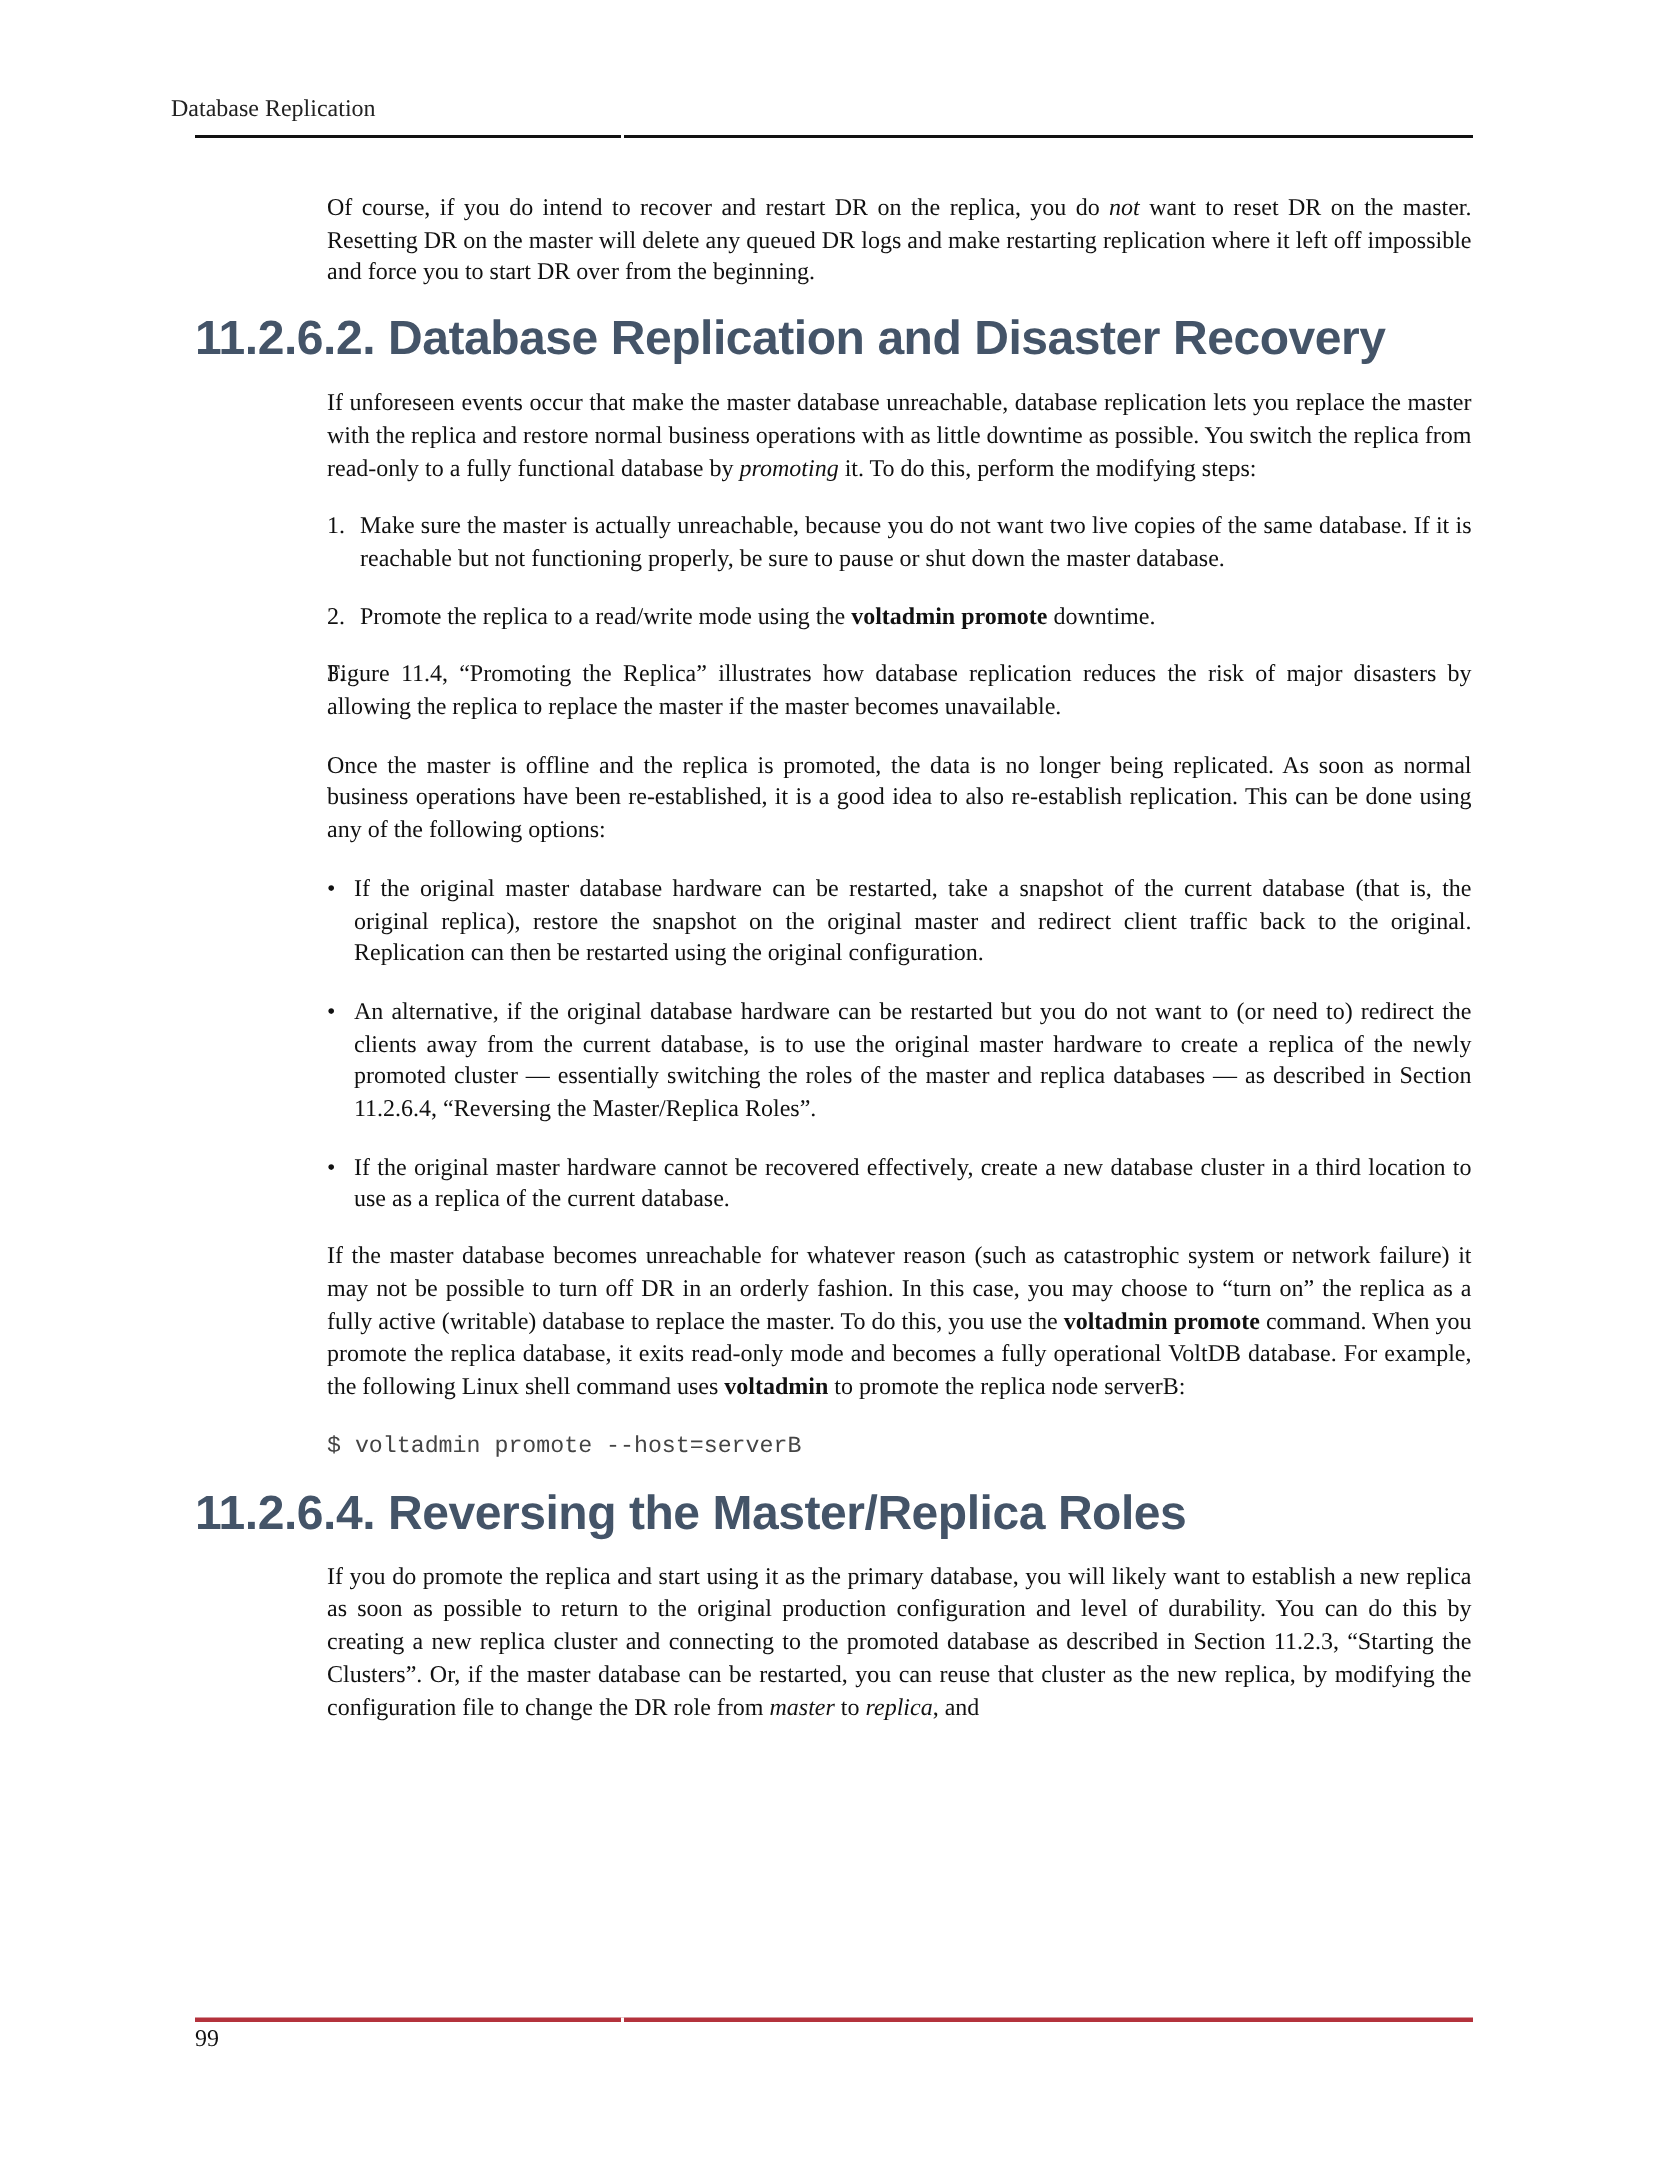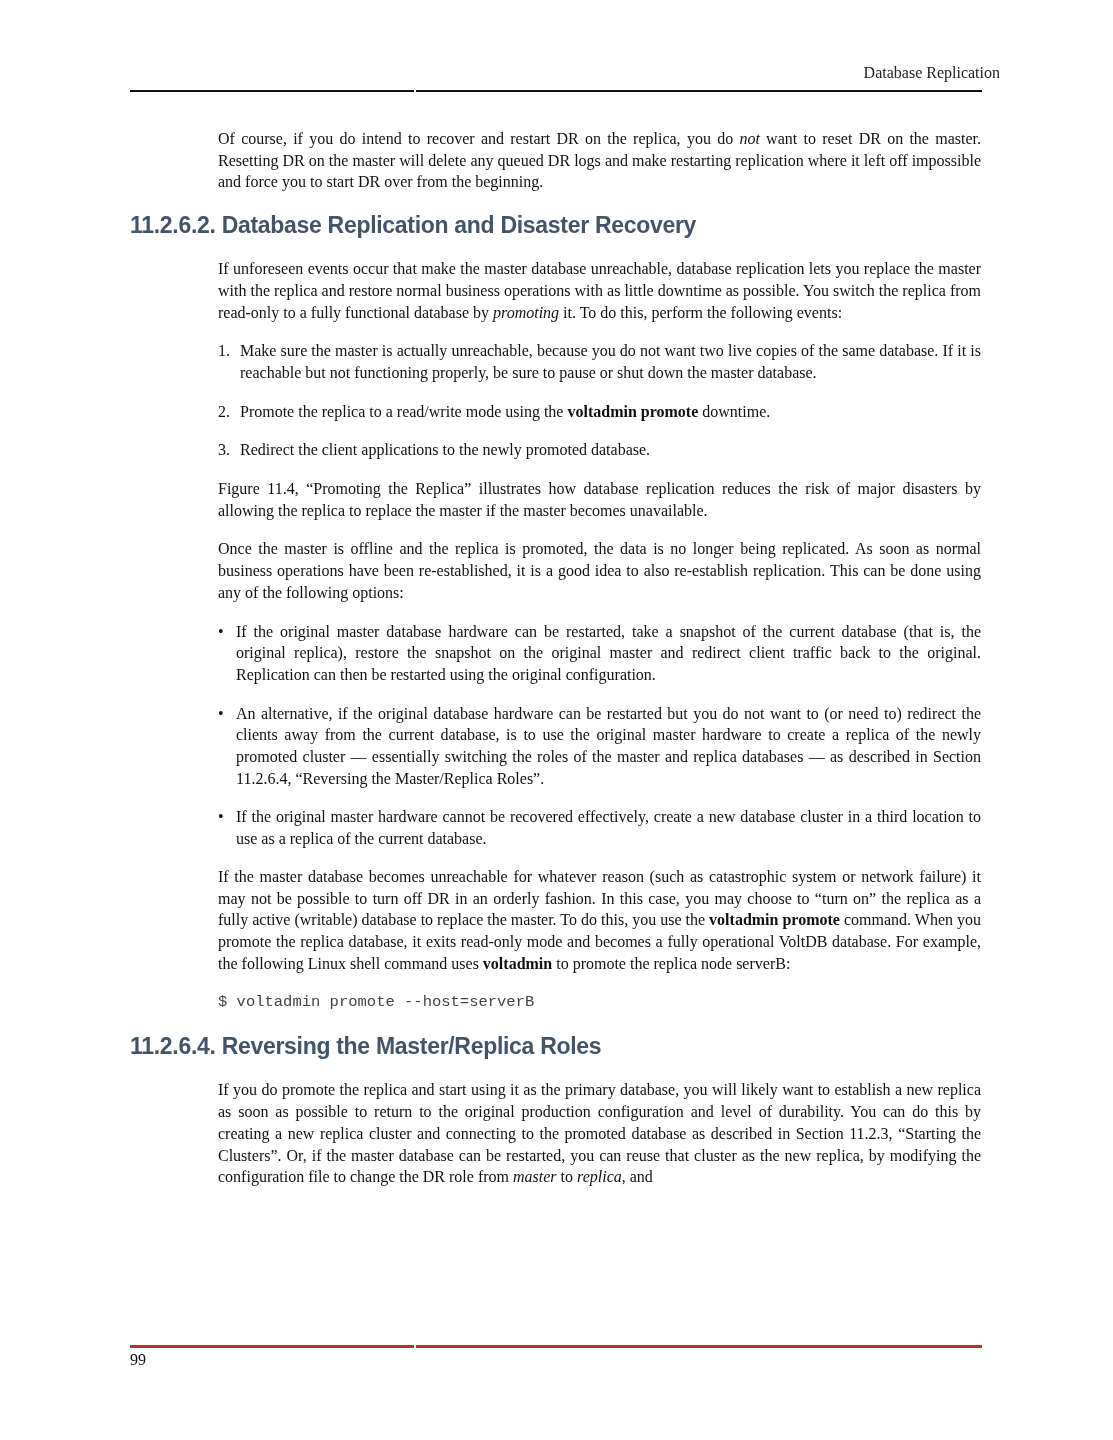--- a/index.html
+++ b/index.html
@@ -1,26 +1,26 @@
 <!DOCTYPE html>
 <html><head>
 <meta charset="utf-8">
 <style>
   html, body { margin: 0; padding: 0; background: #ffffff; }
   body { width: 1113px; height: 1440px; position: relative; overflow: hidden;
          font-family: "Liberation Serif", serif; color: #111; }
-  .header-title { position: absolute; top: 64px; left: 148px; width: 852px; text-align: right;
+  .header-title { position: absolute; top: 64px; left: 114px; width: 852px; text-align: left;
                   font-size: 16px; color: #222; }
   .header-rule { position: absolute; top: 90px; left: 130px; width: 852px; height: 2px; background: #111; }
   .header-rule .gap, .footer-rule .gap { position: absolute; left: 284px; top: 0; width: 2px; height: 100%; background: #fff; }
   .content { position: absolute; top: 128px; left: 0; width: 1113px; }
   p.body { margin: 0 0 0 218px; width: 763px; font-size: 16px; line-height: 21.7px; text-align: justify; }
   .mb { margin-bottom: 17px !important; }
   h2.sec { margin: 0 0 18px 130px; font-family: "Liberation Sans", sans-serif; font-weight: bold;
-           font-size: 23px; color: #445468; letter-spacing: -0.3px; line-height: 30px; }
+           font-size: 32px; color: #445468; letter-spacing: -0.3px; line-height: 30px; }
   ol.steps, ul.opts { margin: 0 0 0 218px; padding: 0; width: 763px; list-style: none; }
   ol.steps li, ul.opts li { position: relative; padding-left: 22px; font-size: 16px; line-height: 21.7px;
                             text-align: justify; margin-bottom: 17px; }
   ul.opts li { padding-left: 18px; }
   .marker { position: absolute; left: 0; top: 0; }
   pre.code { margin: 16px 0 18px 218px; font-family: "Liberation Mono", monospace; font-size: 15.5px;
              color: #444; line-height: 22px; }
   .footer-rule { position: absolute; top: 1345px; left: 130px; width: 852px; height: 3px; background: #b4323c; }
   .page-number { position: absolute; top: 1351px; left: 130px; width: 852px; font-size: 16px; }
   b { font-weight: bold; }
@@ -33,26 +33,26 @@
 <div class="header-rule">
     <span class="gap"></span>
   </div>
 
 <div class="content">
 
   <p class="body mb"><span>Of course, if you do intend to recover and restart DR on the replica, you do </span><i>not</i><span> want to reset DR on the master. Resetting DR on the master will delete any queued DR logs and make restarting replication where it left off impossible and force you to start DR over from the beginning.</span></p>
 
   <h2 class="sec">11.2.6.2. Database Replication and Disaster Recovery</h2>
 
-  <p class="body mb"><span>If unforeseen events occur that make the master database unreachable, database replication lets you replace the master with the replica and restore normal business operations with as little downtime as possible. You switch the replica from read-only to a fully functional database by </span><i>promoting</i><span> it. To do this, perform the following events:</span></p>
+  <p class="body mb"><span>If unforeseen events occur that make the master database unreachable, database replication lets you replace the master with the replica and restore normal business operations with as little downtime as possible. You switch the replica from read-only to a fully functional database by </span><i>promoting</i><span> it. To do this, perform the modifying steps:</span></p>
 
   <ol class="steps">
     <li><span class="marker">1.</span><span>Make sure the master is actually unreachable, because you do not want two live copies of the same database. If it is reachable but not functioning properly, be sure to pause or shut down the master database.</span></li>
     <li><span class="marker">2.</span><span>Promote the replica to a read/write mode using the </span><b>voltadmin promote</b><span> downtime.</span></li>
-    <li><span class="marker">3.</span><span>Redirect the client applications to the newly promoted database.</span></li>
+    <li><span class="marker">3.</span></li>
   </ol>
 
   <p class="body mb">Figure 11.4, “Promoting the Replica” illustrates how database replication reduces the risk of major disasters by allowing the replica to replace the master if the master becomes unavailable.</p>
   <p class="body mb">Once the master is offline and the replica is promoted, the data is no longer being replicated. As soon as normal business operations have been re-established, it is a good idea to also re-establish replication. This can be done using any of the following options:</p>
 
   <ul class="opts">
     <li><span class="marker">•</span><span>If the original master database hardware can be restarted, take a snapshot of the current database (that is, the original replica), restore the snapshot on the original master and redirect client traffic back to the original. Replication can then be restarted using the original configuration.</span></li>
     <li><span class="marker">•</span><span>An alternative, if the original database hardware can be restarted but you do not want to (or need to) redirect the clients away from the current database, is to use the original master hardware to create a replica of the newly promoted cluster — essentially switching the roles of the master and replica databases — as described in Section 11.2.6.4, “Reversing the Master/Replica Roles”.</span></li>
     <li style="margin-bottom:16px"><span class="marker">•</span><span>If the original master hardware cannot be recovered effectively, create a new database cluster in a third location to use as a replica of the current database.</span></li>
   </ul>

